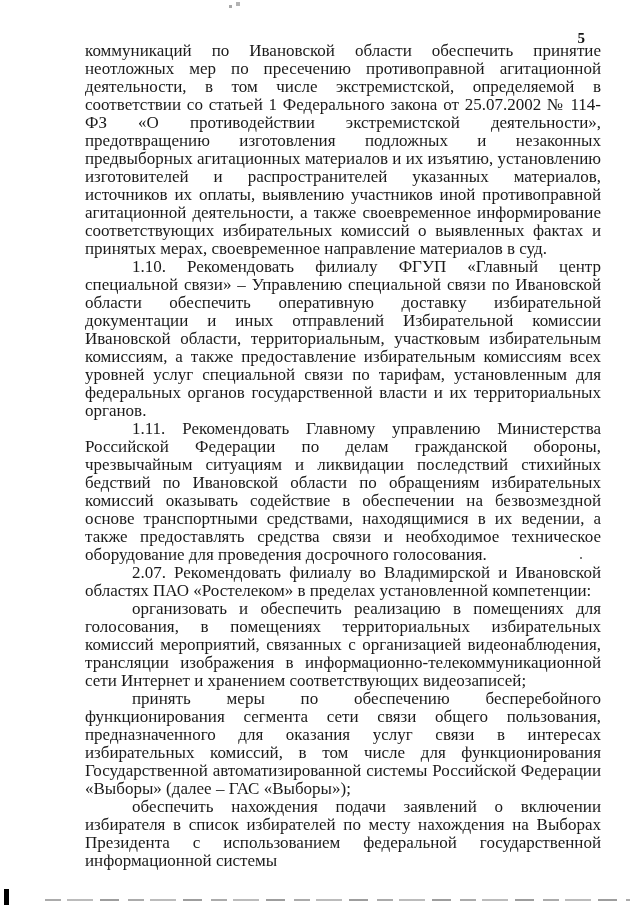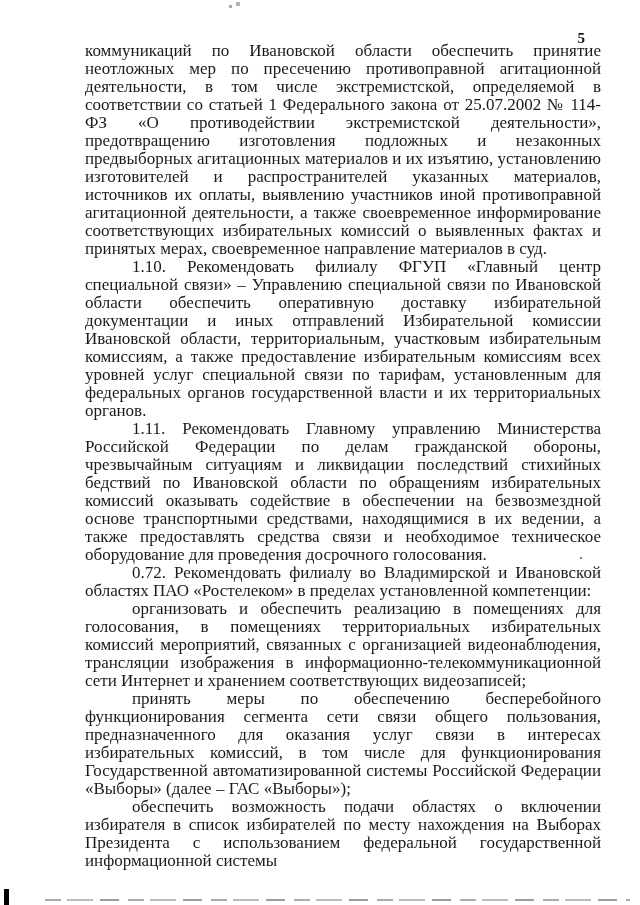--- a/index.html
+++ b/index.html
@@ -82,24 +82,24 @@
 <body>
 
 <div class="page">
 
   <div class="page-number">5</div>
 
   <div class="text-block">
     <p class="para">коммуникаций по Ивановской области обеспечить принятие неотложных мер по пресечению противоправной агитационной деятельности, в том числе экстремистской, определяемой в соответствии со статьей 1 Федерального закона от 25.07.2002 № 114-ФЗ «О противодействии экстремистской деятельности», предотвращению изготовления подложных и незаконных предвыборных агитационных материалов и их изъятию, установлению изготовителей и распространителей указанных материалов, источников их оплаты, выявлению участников иной противоправной агитационной деятельности, а также своевременное информирование соответствующих избирательных комиссий о выявленных фактах и принятых мерах, своевременное направление материалов в суд.</p>
     <p class="para indent">1.10. Рекомендовать филиалу ФГУП «Главный центр специальной связи» – Управлению специальной связи по Ивановской области обеспечить оперативную доставку избирательной документации и иных отправлений Избирательной комиссии Ивановской области, территориальным, участковым избирательным комиссиям, а также предоставление избирательным комиссиям всех уровней услуг специальной связи по тарифам, установленным для федеральных органов государственной власти и их территориальных органов.</p>
     <p class="para indent">1.11. Рекомендовать Главному управлению Министерства Российской Федерации по делам гражданской обороны, чрезвычайным ситуациям и ликвидации последствий стихийных бедствий по Ивановской области по обращениям избирательных комиссий оказывать содействие в обеспечении на безвозмездной основе транспортными средствами, находящимися в их ведении, а также предоставлять средства связи и необходимое техническое оборудование для проведения досрочного голосования.</p>
-    <p class="para indent">0.72. Рекомендовать филиалу во Владимирской и Ивановской областях ПАО «Ростелеком» в пределах установленной компетенции:</p>
+    <p class="para indent">2.07. Рекомендовать филиалу во Владимирской и Ивановской областях ПАО «Ростелеком» в пределах установленной компетенции:</p>
     <p class="para indent">организовать и обеспечить реализацию в помещениях для голосования, в помещениях территориальных избирательных комиссий мероприятий, связанных с организацией видеонаблюдения, трансляции изображения в информационно-телекоммуникационной сети Интернет и хранением соответствующих видеозаписей;</p>
     <p class="para indent">принять меры по обеспечению бесперебойного функционирования сегмента сети связи общего пользования, предназначенного для оказания услуг связи в интересах избирательных комиссий, в том числе для функционирования Государственной автоматизированной системы Российской Федерации «Выборы» (далее – ГАС «Выборы»);</p>
-    <p class="para indent">обеспечить возможность подачи областях о включении избирателя в список избирателей по месту нахождения на Выборах Президента с использованием федеральной государственной информационной системы</p>
+    <p class="para indent">обеспечить нахождения подачи заявлений о включении избирателя в список избирателей по месту нахождения на Выборах Президента с использованием федеральной государственной информационной системы</p>
   </div>
 
   <div class="speck speck-a"></div>
   <div class="speck speck-b"></div>
   <div class="speck speck-c"></div>
   <div class="corner-bar"></div>
   <div class="bottom-scan-line"></div>
 
 </div>
 

